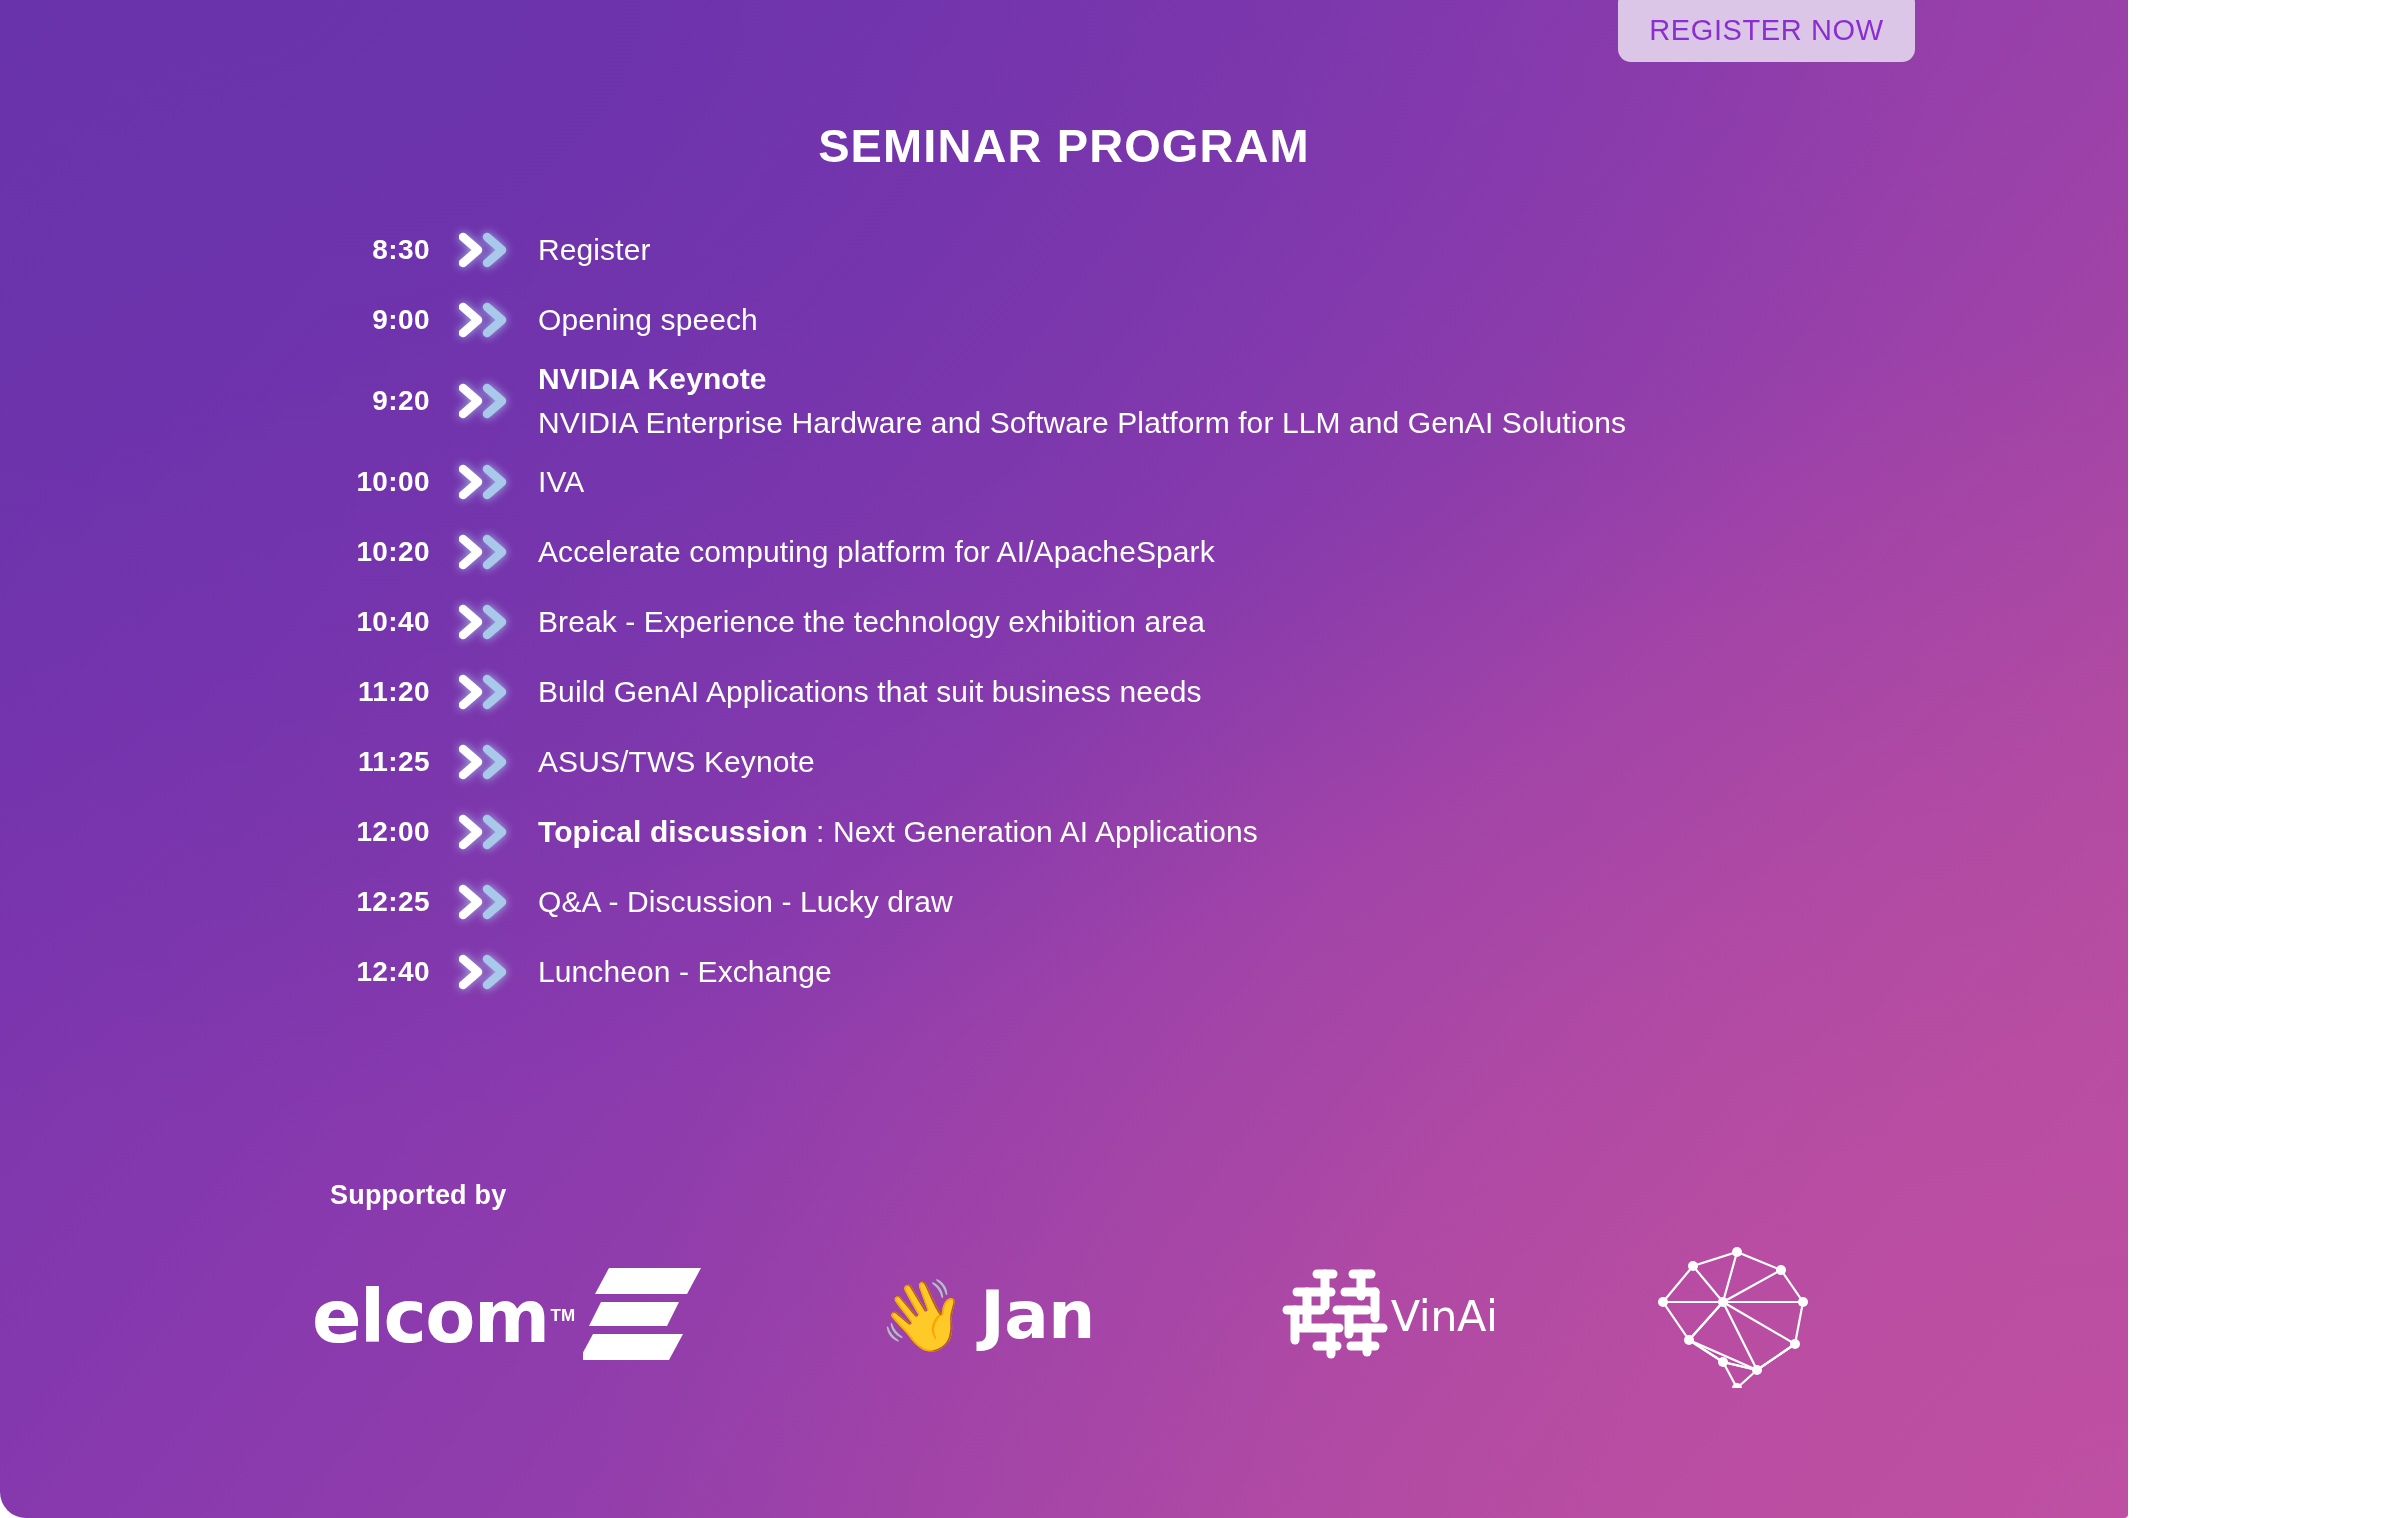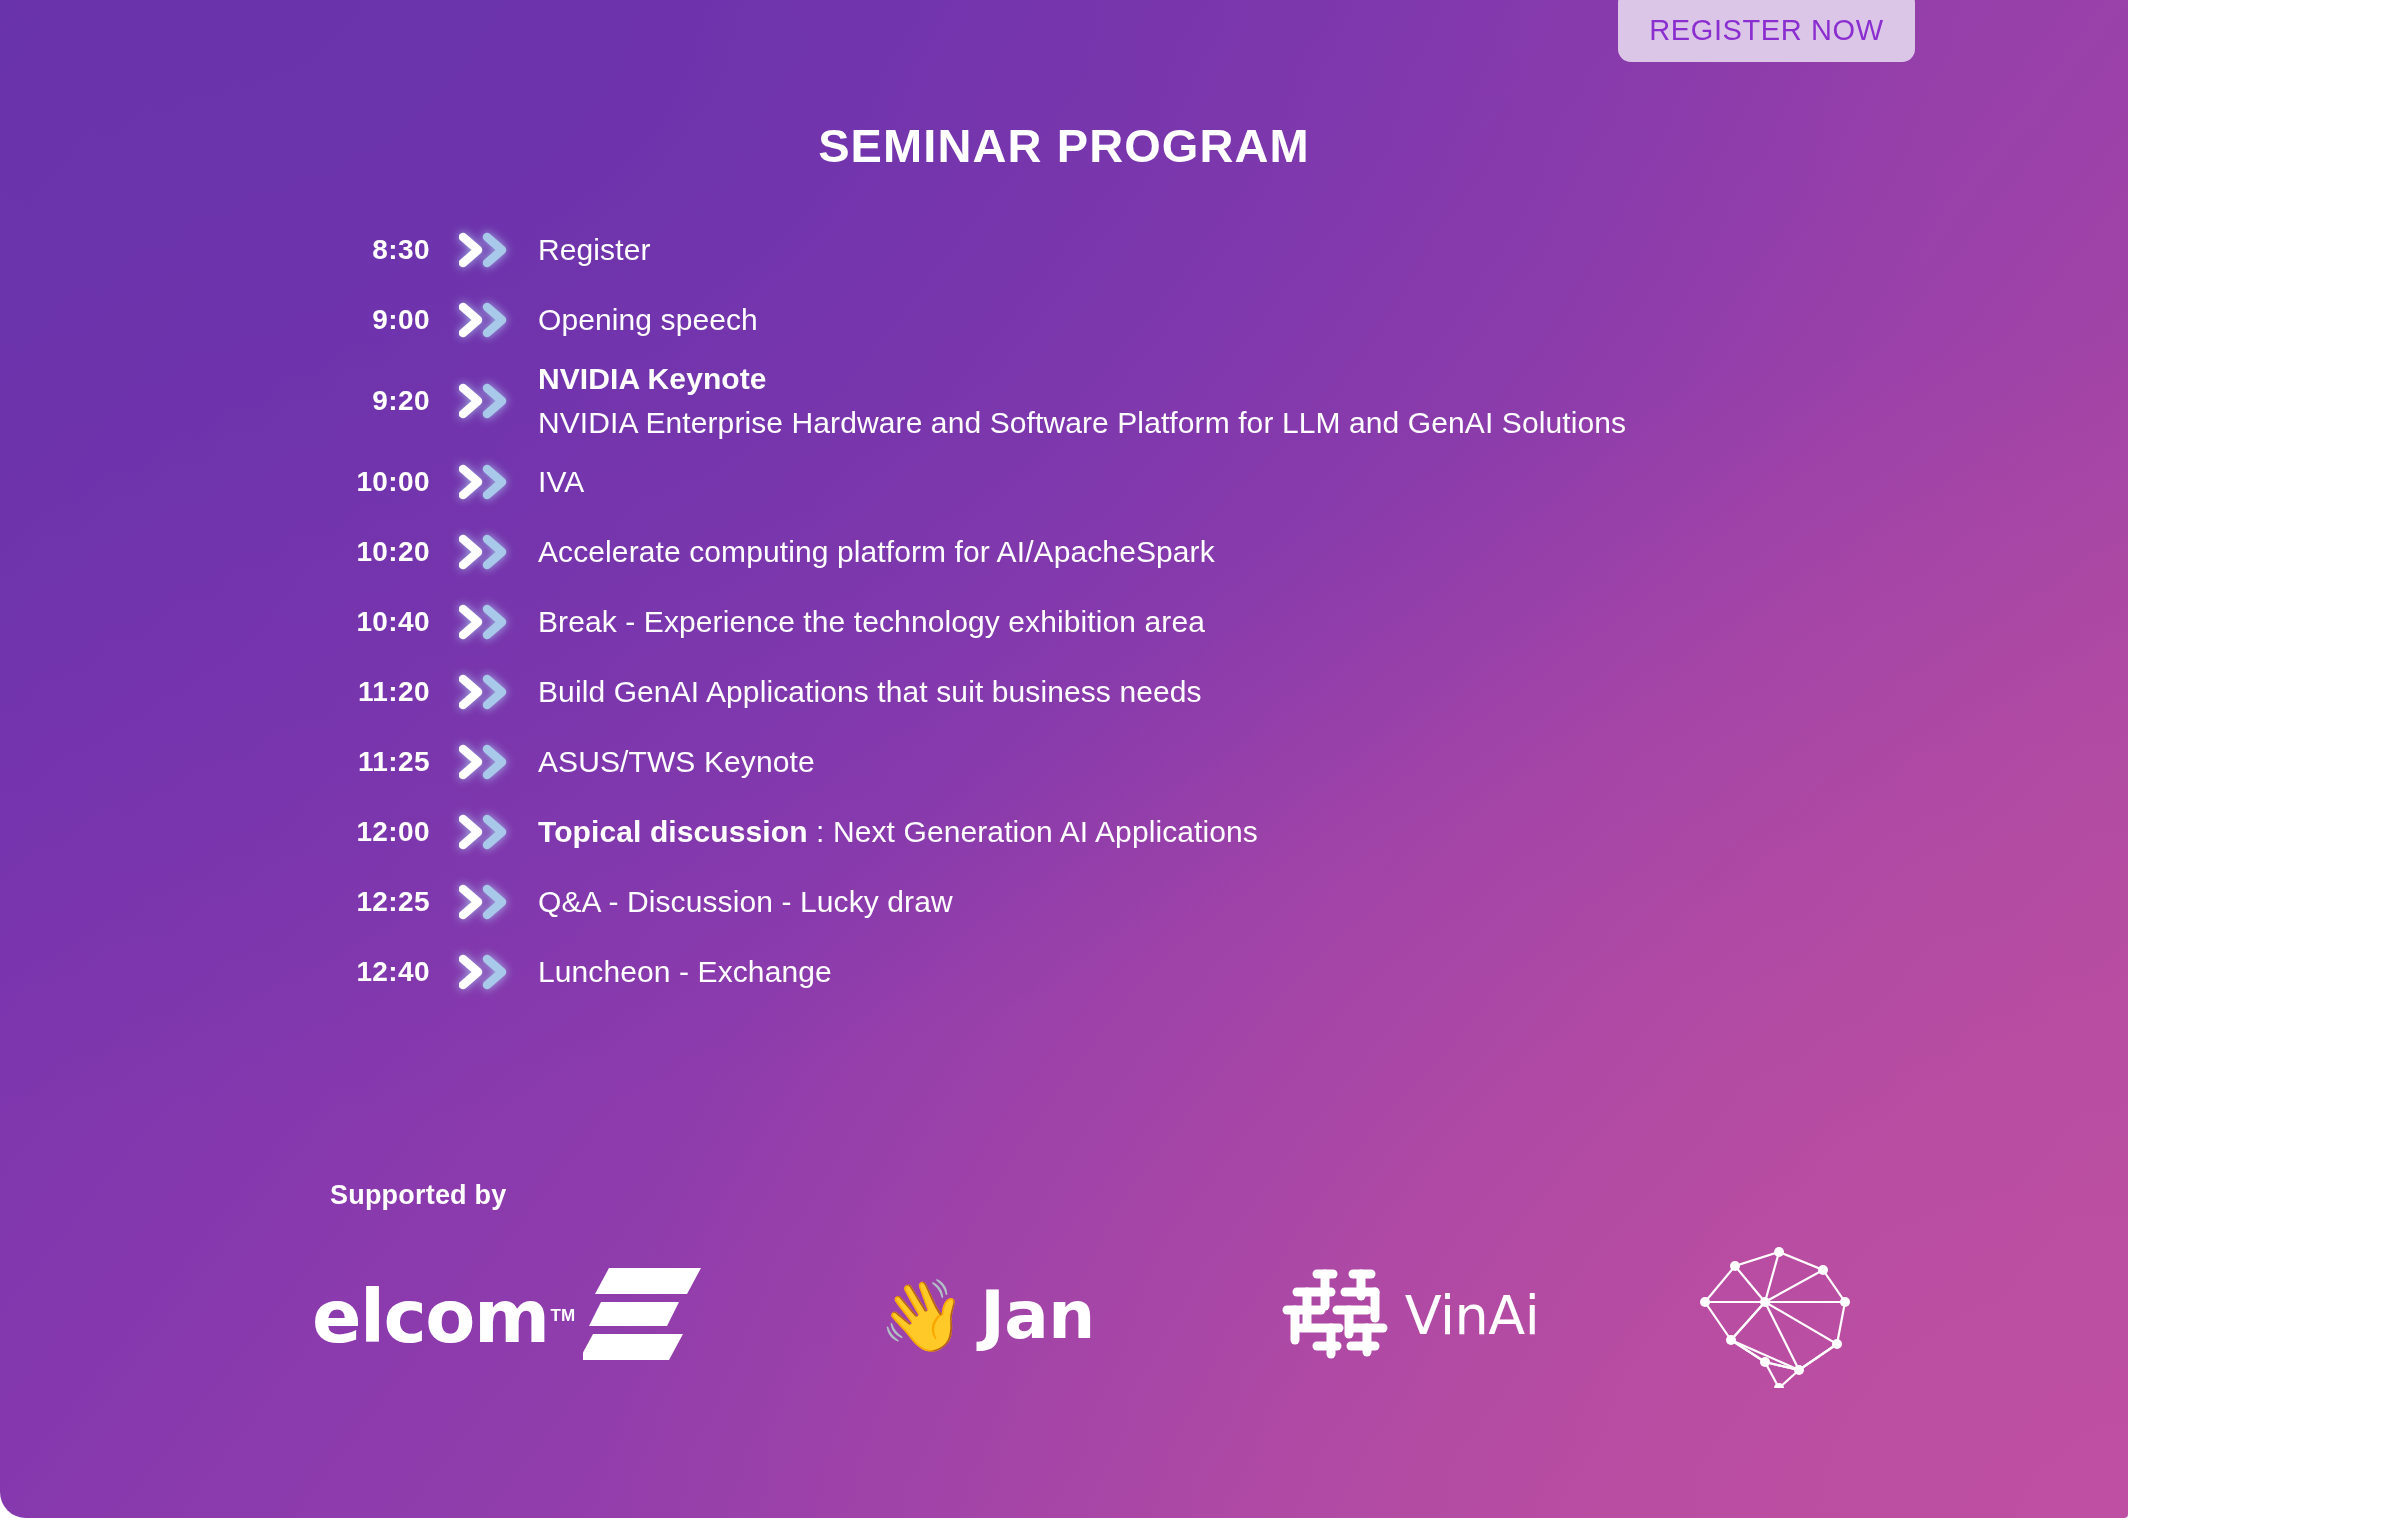--- a/index.html
+++ b/index.html
@@ -144,25 +144,24 @@
     font-size:66px;
     font-weight:700;
     letter-spacing:-0.5px;
     line-height:1;
     font-family:"DejaVu Sans", sans-serif;
   }
 
   .logo-vinai { margin-left:180px; }
   .logo-vinai .word {
     color:#ffffff;
-    font-size:54px;
+    font-size:43px;
     font-weight:400;
     letter-spacing:-0.5px;
     line-height:1;
-    margin-left:14px;
     font-family:"DejaVu Sans", sans-serif;
   }
 
   .logo-vinbrain { margin-left:148px; position:relative; }
   .logo-vinbrain .word {
     color:#ffffff;
     font-family:"Liberation Serif", serif;
     font-size:46px;
     font-weight:700;
     letter-spacing:0.5px;

